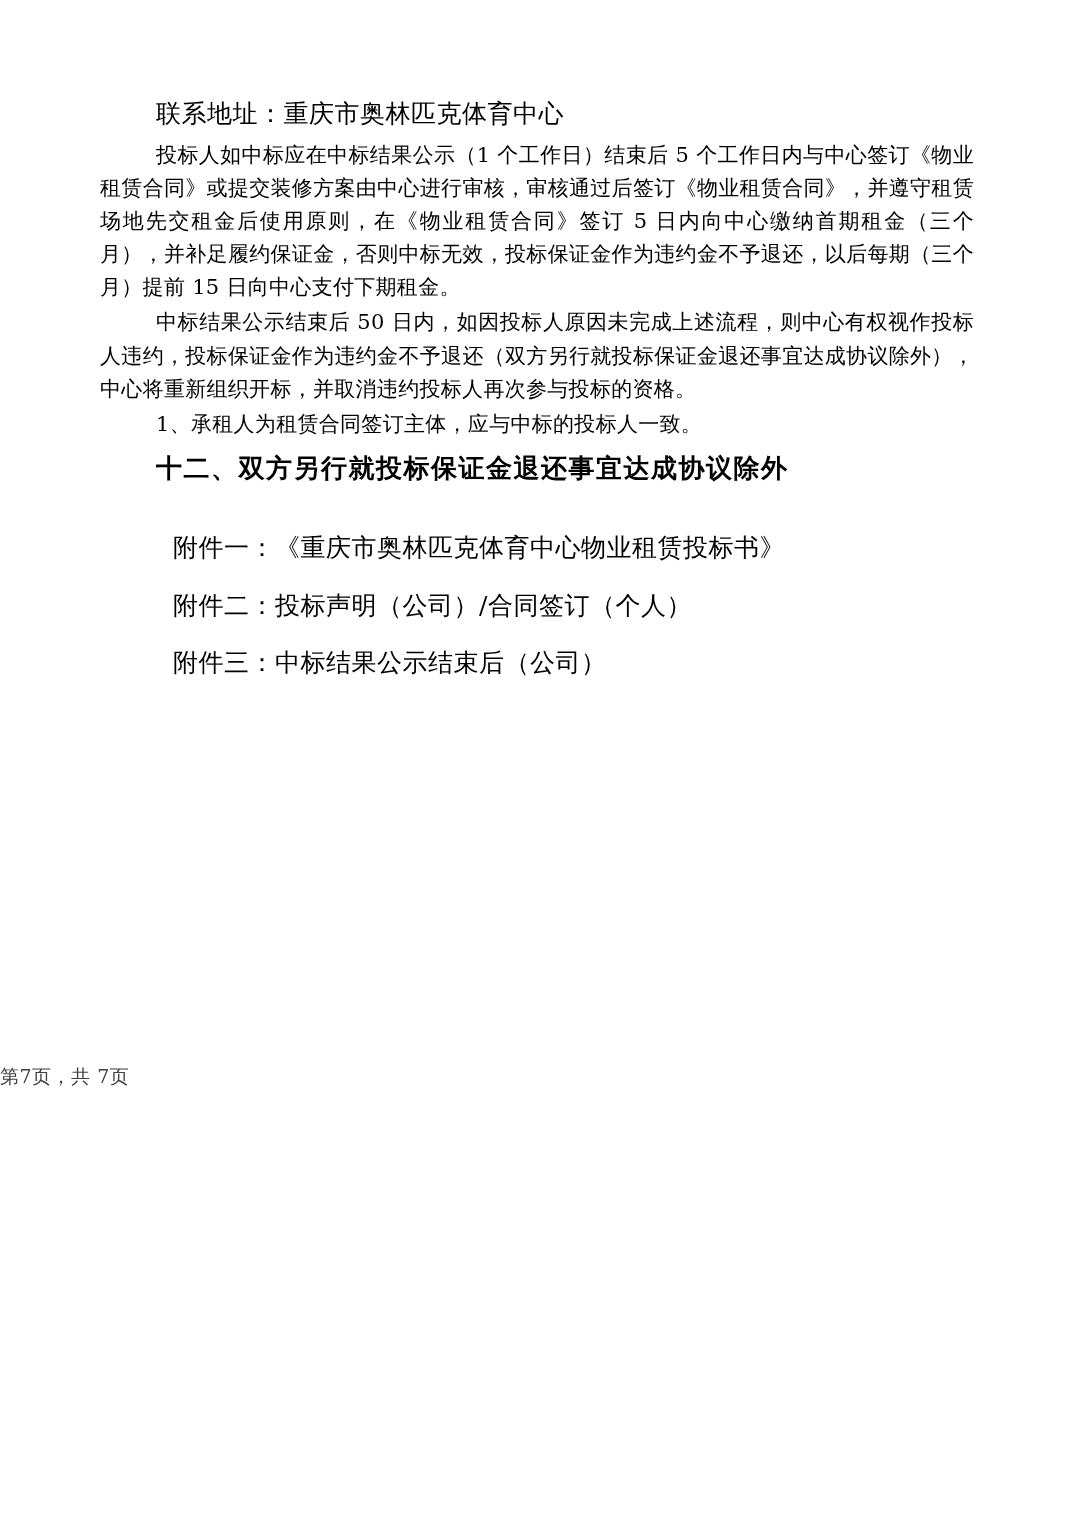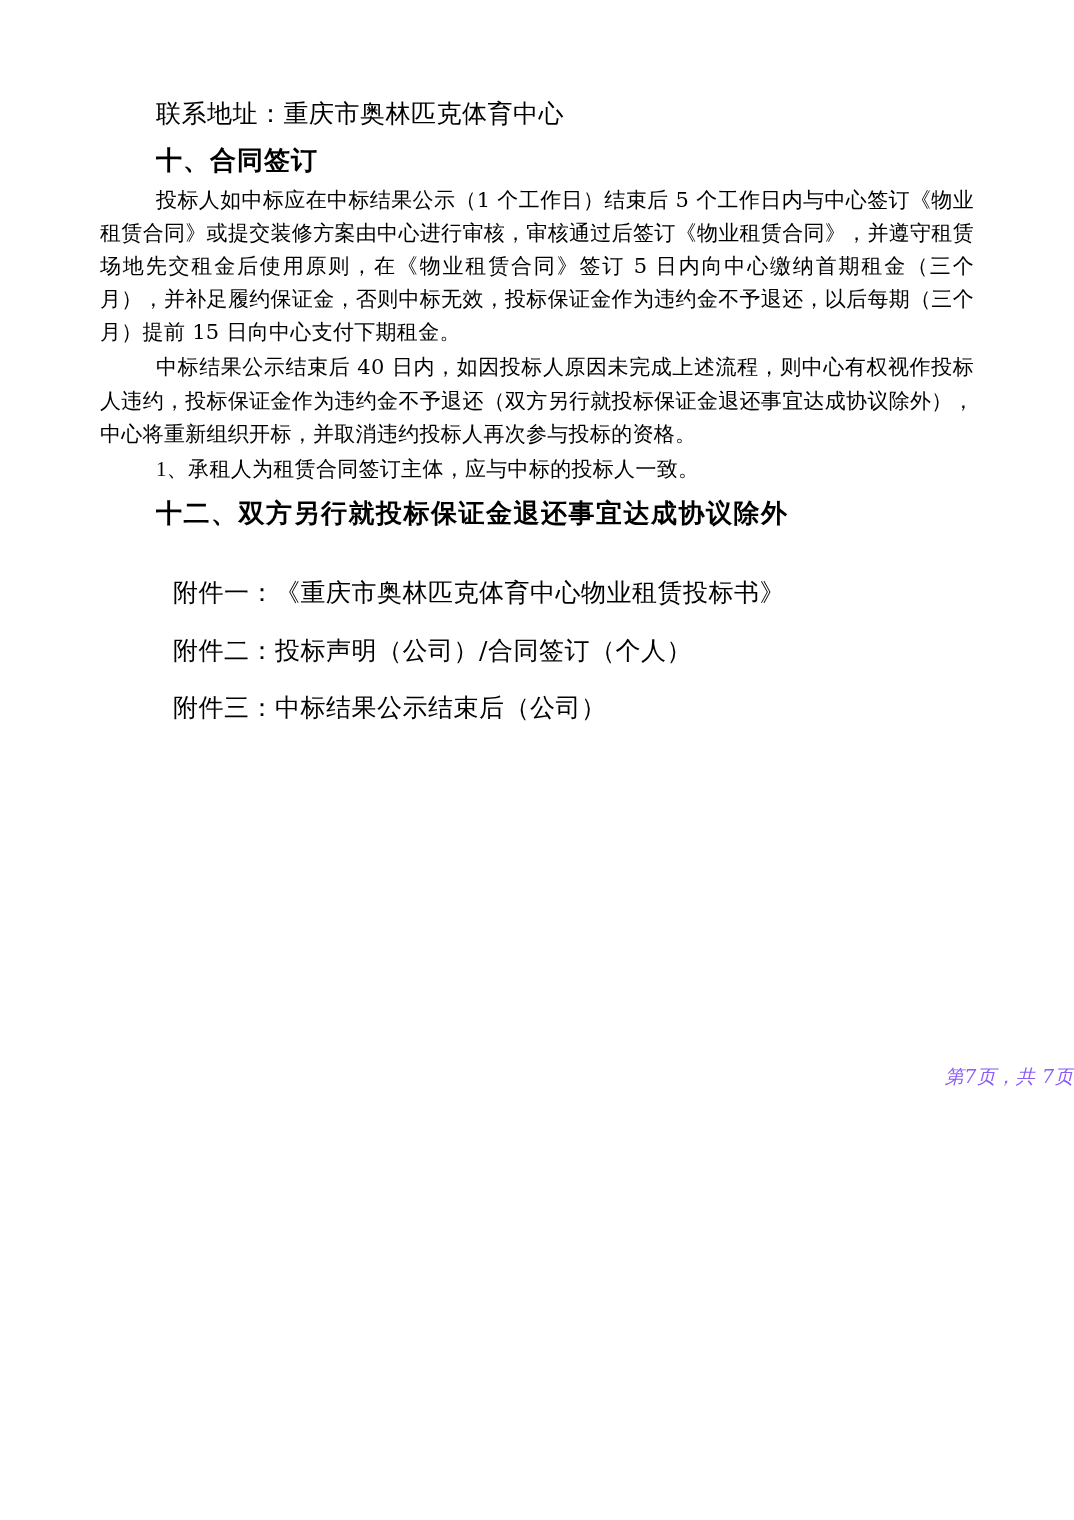--- a/index.html
+++ b/index.html
@@ -49,57 +49,54 @@
     font-size: 21px;
     line-height: 1.58;
     margin: 0 0 2px 0;
     text-indent: 56px;
     text-align: justify;
     text-justify: inter-ideograph;
     letter-spacing: 0.3px;
   }
   p.para.nospace {
     margin-bottom: 0;
-    font-family: Liberation Serif, serif;
   }
   .attach-block {
     margin-top: 40px;
   }
   p.attach {
     font-size: 25px;
     line-height: 1.62;
     margin: 17px;
     text-indent: 56px;
     letter-spacing: 0.5px;
   }
   .footer {
     position: absolute;
     left: 0;
     bottom: 26px;
     width: 1074px;
-    text-align: right;
+    text-align: left;
     font-size: 19px;
     letter-spacing: 0.5px;
-    color: #8b5cf6;
-    font-style: italic;
+    color: #404040;
   }
 </style>
 </head>
 <body>
 
 <div class="page">
   <div class="doc-body">
 
     <div class="line-contact">联系地址：重庆市奥林匹克体育中心</div>
 
-    <h2 class="section-heading">十、合同签订</h2>
 
     <p class="para">投标人如中标应在中标结果公示（1 个工作日）结束后 5 个工作日内与中心签订《物业租赁合同》或提交装修方案由中心进行审核，审核通过后签订《物业租赁合同》，并遵守租赁场地先交租金后使用原则，在《物业租赁合同》签订 5 日内向中心缴纳首期租金（三个月），并补足履约保证金，否则中标无效，投标保证金作为违约金不予退还，以后每期（三个月）提前 15 日向中心支付下期租金。</p>
 
-    <p class="para">中标结果公示结束后 40 日内，如因投标人原因未完成上述流程，则中心有权视作投标人违约，投标保证金作为违约金不予退还（双方另行就投标保证金退还事宜达成协议除外），中心将重新组织开标，并取消违约投标人再次参与投标的资格。</p>
+    <p class="para">中标结果公示结束后 50 日内，如因投标人原因未完成上述流程，则中心有权视作投标人违约，投标保证金作为违约金不予退还（双方另行就投标保证金退还事宜达成协议除外），中心将重新组织开标，并取消违约投标人再次参与投标的资格。</p>
 
 
     <p class="para nospace">1、承租人为租赁合同签订主体，应与中标的投标人一致。</p>
 
 
     <h2 class="section-heading wide">十二、双方另行就投标保证金退还事宜达成协议除外</h2>
 
     <div class="attach-block">
       <p class="attach">附件一：《重庆市奥林匹克体育中心物业租赁投标书》</p>
       <p class="attach">附件二：投标声明（公司）/合同签订（个人）</p>

